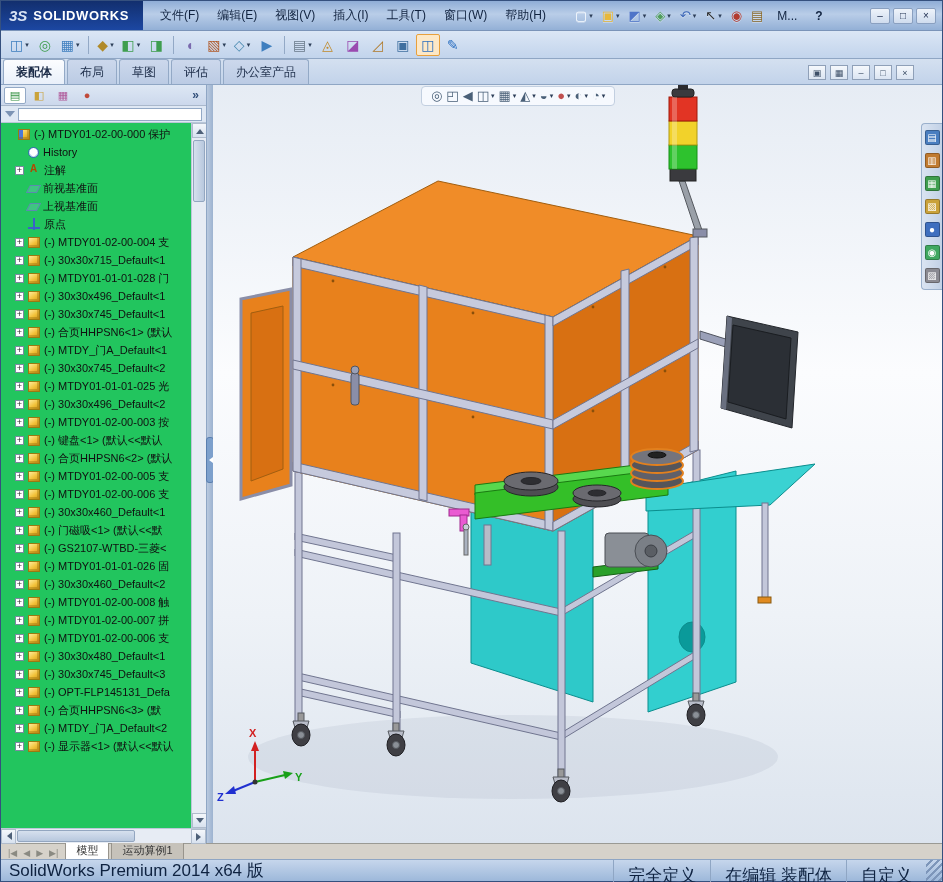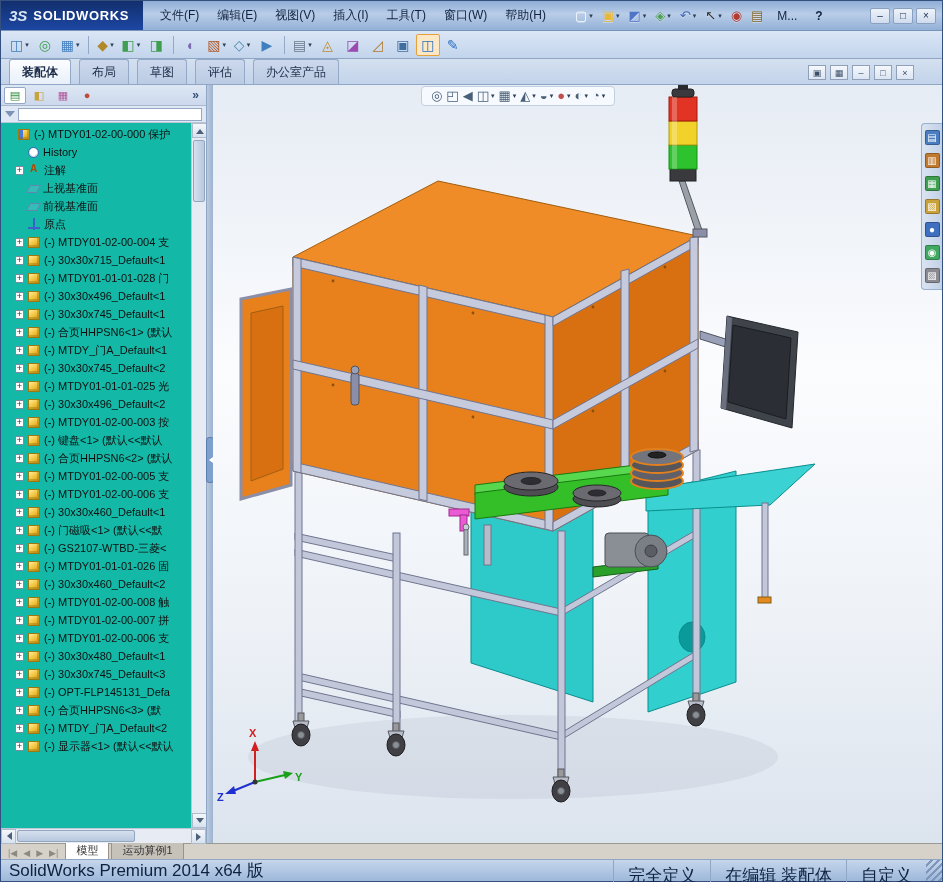--- a/index.html
+++ b/index.html
@@ -25,38 +25,38 @@
 
   
   .toolbar{height:28px;flex:none;display:flex;align-items:center;gap:1px;padding:0 6px;background:linear-gradient(#dbe6f5,#c2d4ec);border-bottom:1px solid #8fa6c4}
   .tbtn{height:22px;min-width:24px;display:flex;align-items:center;justify-content:center;padding:0 2px;border:1px solid transparent;border-radius:2px}
   .tbtn.active{border-color:#e8a03c;background:#fde8c6}
   .tglyph{font-size:14px;line-height:14px}
   .tsep{width:1px;height:18px;background:#93a9c6;margin:0 4px}
 
   
   .tabrow{height:26px;flex:none;display:flex;align-items:flex-end;background:linear-gradient(#d4e0f0,#c2d3ea);border-bottom:1px solid #8fa6c4}
-  .cmd-tab{padding:4px 12px 3px;margin-left:8px;border:1px solid #93a9c6;border-bottom:none;border-radius:3px 3px 0 0;background:linear-gradient(#ccd8ec,#bbcbe4);color:#1c2c48;font-size:12px}
+  .cmd-tab{padding:4px 12px 3px;margin-left:2px;border:1px solid #93a9c6;border-bottom:none;border-radius:3px 3px 0 0;background:linear-gradient(#ccd8ec,#bbcbe4);color:#1c2c48;font-size:12px}
   .cmd-tab.active{background:linear-gradient(#fcfdff,#e9f0fa);font-weight:bold}
   .docwinbtns{margin-left:auto;display:flex;gap:4px;align-items:center;padding:0 28px 4px 0}
   .dwbtn{width:18px;height:15px;border:1px solid #8fa0b8;background:linear-gradient(#f5f8fc,#dbe5f2);font-size:9px;display:flex;align-items:center;justify-content:center;color:#3e5068}
 
   
   .content{flex:1;display:flex;min-height:0}
 
   
   .leftpanel{width:206px;flex:none;display:flex;flex-direction:column;background:#eef2f8;border-right:1px solid #8fa6c4}
   .ptabs{height:21px;flex:none;display:flex;align-items:center;gap:2px;padding:0 3px;background:linear-gradient(#dde7f4,#ccd8ec);border-bottom:1px solid #aab8cc}
   .ptab{width:22px;height:17px;display:flex;align-items:center;justify-content:center;font-size:11px;border:1px solid transparent;border-radius:2px}
   .ptab.active{background:#fff;border-color:#93a9c6}
   .panechev{margin-left:auto;padding-right:4px;color:#33507a;font-weight:bold}
   .filterrow{height:17px;flex:none;display:flex;align-items:center;gap:3px;padding:1px 4px;background:#dfe8f4;border-bottom:1px solid #b8c6d8}
   .funnel{width:0;height:0;border:5px solid transparent;border-top:6px solid #7c93b4;margin-top:4px}
   .filter-input{flex:1;height:13px;border:1px solid #93a9c6;background:#fff;font-size:10px;padding:0 3px}
-  .tree{flex:1;position:relative;background:#14b8a6;overflow:hidden;padding:2px 15px 0 0}
+  .tree{flex:1;position:relative;background:#22c55e;overflow:hidden;padding:2px 15px 0 0}
   .trow{height:18px;display:flex;align-items:center;overflow:hidden;white-space:nowrap;font-size:11px;color:#101010}
   .texp{flex:none;width:9px;height:9px;border:1px solid #7a8aa0;background:#fff;font-size:9px;line-height:7px;text-align:center;color:#333;margin:0 3px 0 2px}
   .texp.blank{visibility:hidden}
   .tlabel{overflow:hidden;margin-left:2px}
   .ti{flex:none;width:12px;height:11px;margin:0 2px 0 1px;display:inline-block}
   .ti-component,.ti-root{background:linear-gradient(145deg,#ffeb9c 0%,#f2c23a 55%,#cf9a1a 100%);border:1px solid #9a7a10;box-shadow:inset -2px -2px 0 rgba(140,100,10,.35)}
   .ti-root{background:linear-gradient(90deg,#4a7ad8 0 4px,transparent 4px),linear-gradient(145deg,#ffeb9c,#f2c23a 55%,#cf9a1a)}
   .ti-history{width:11px;height:11px;border:1px solid #3a6ab8;border-radius:50%;background:radial-gradient(circle at 50% 45%,#fff 55%,#cfe0f2 56%)}
   .ti-sensors{width:11px;height:11px;border:1px solid #50687e;border-radius:50%;background:#fff linear-gradient(45deg,transparent 44%,#d03030 44%,#d03030 56%,transparent 56%)}
   .ti-annotations{border:none;position:relative}
@@ -283,26 +283,26 @@
             <span class="tlabel">History</span>
           </div>
           <div class="trow" style="padding-left: 12px;">
             <span class="texp">+</span>
             <span class="ti ti-annotations"></span>
             <span class="tlabel">注解</span>
           </div>
           <div class="trow" style="padding-left: 12px;">
             <span class="texp blank"></span>
             <span class="ti ti-plane"></span>
-            <span class="tlabel">上视基准面</span>
+            <span class="tlabel">前视基准面</span>
           </div>
           <div class="trow" style="padding-left: 12px;">
             <span class="texp blank"></span>
             <span class="ti ti-plane"></span>
-            <span class="tlabel">前视基准面</span>
+            <span class="tlabel">上视基准面</span>
           </div>
           <div class="trow" style="padding-left: 12px;">
             <span class="texp blank"></span>
             <span class="ti ti-origin"></span>
             <span class="tlabel">原点</span>
           </div>
           <div class="trow" style="padding-left: 12px;">
             <span class="texp">+</span>
             <span class="ti ti-component"></span>
             <span class="tlabel">(-) MTDY01-02-00-004 支</span>

